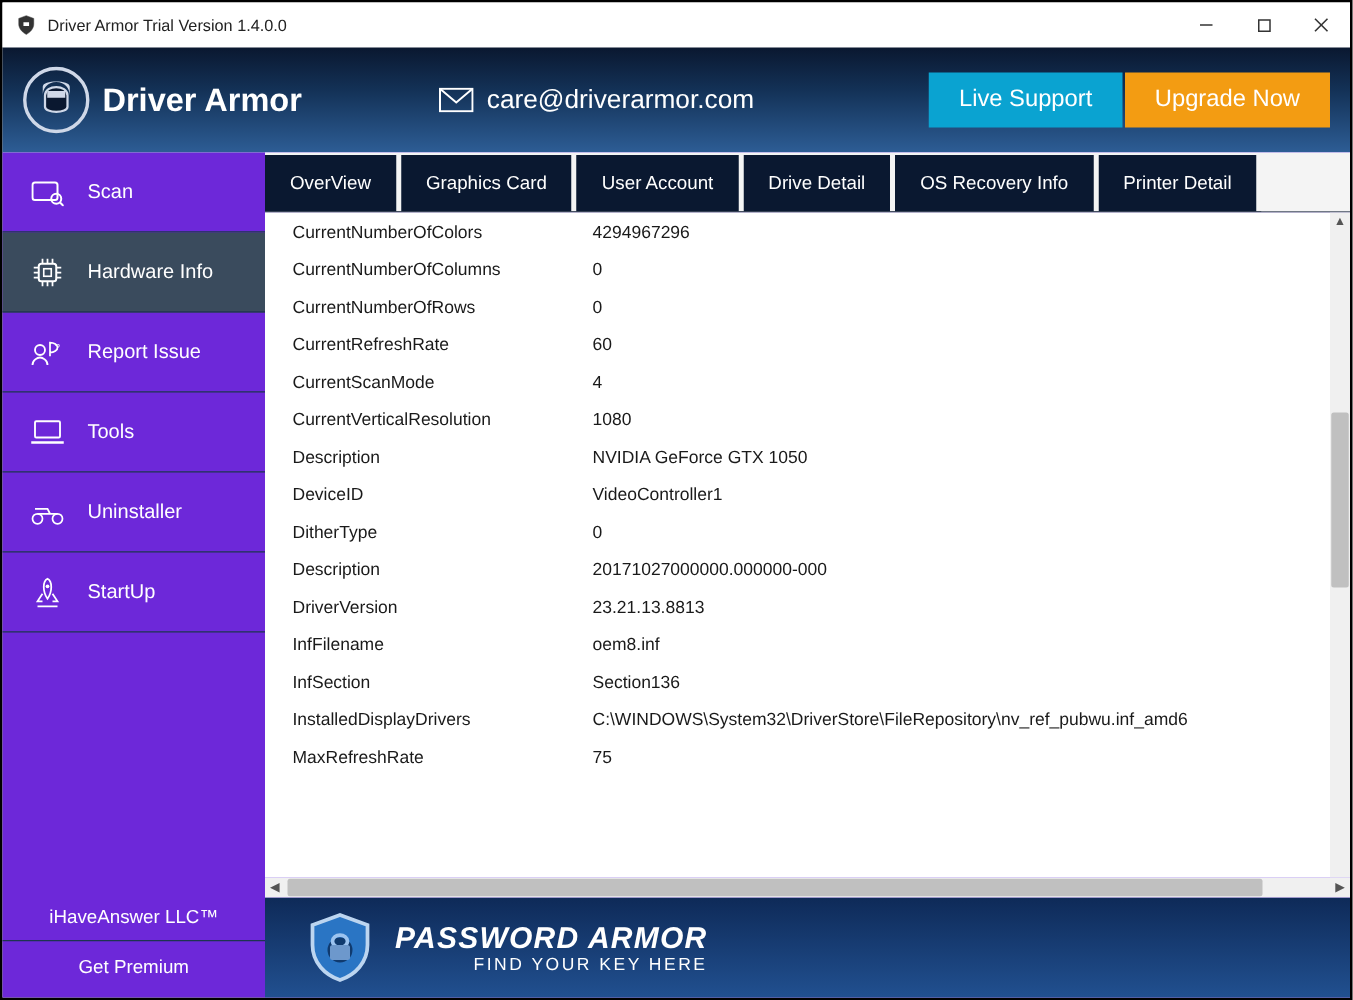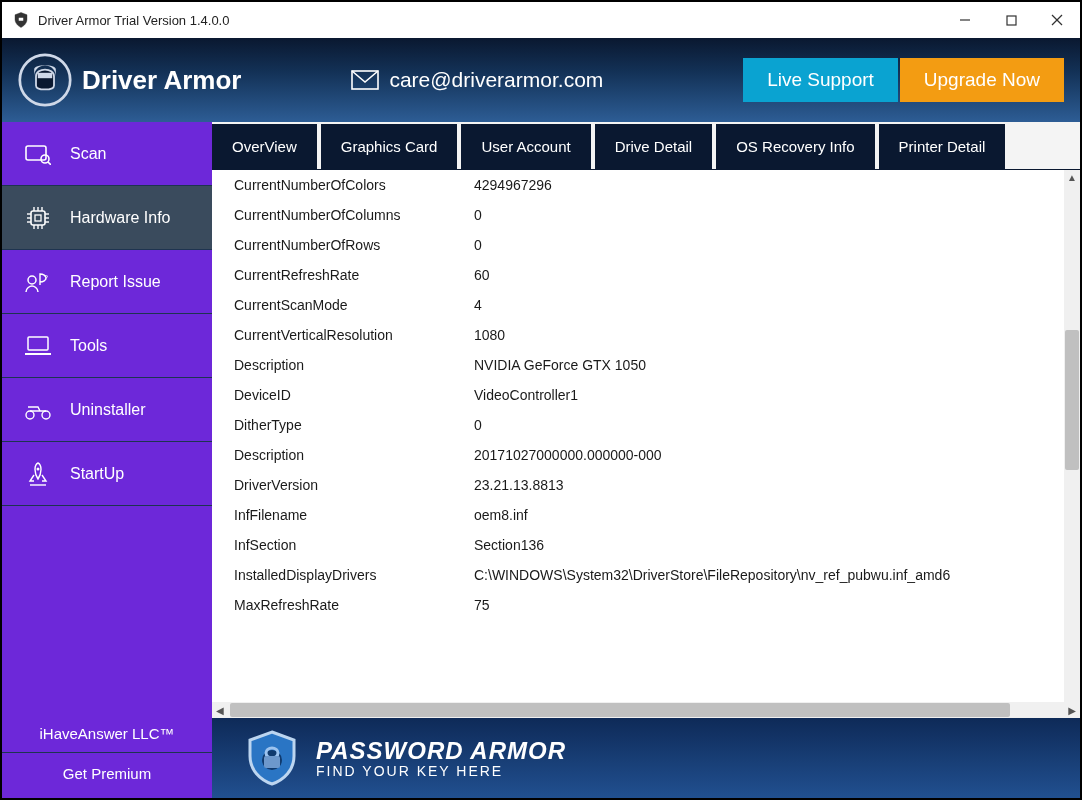--- a/index.html
+++ b/index.html
@@ -35,21 +35,21 @@
 .data-table td { padding: 7px 12px; font-size: 14px; color: #1a1a1a; white-space: nowrap; }
 .data-table td.key { width: 250px; padding-left: 22px; }
 .vscroll-track { width: 16px; background: #f0f0f0; position: relative; }
 .vscroll-thumb { position: absolute; right: 1px; width: 14px; top: 160px; height: 140px; background: #c0c0c0; border-radius: 2px; }
 .vscroll-arrow-up { position: absolute; right: 3px; top: 2px; font-size: 10px; color: #555; }
 .hscroll-track { height: 16px; background: #f0f0f0; display: flex; align-items: center; position: relative; }
 .hscroll-thumb { position: absolute; left: 18px; height: 14px; width: 780px; background: #c0c0c0; border-radius: 2px; }
 .hscroll-arrow { position: absolute; font-size: 10px; color: #555; }
 .banner { height: 80px; background: linear-gradient(to bottom, #0e2a58, #215090); display: flex; align-items: center; padding-left: 30px; }
 .banner-shield { width: 60px; height: 60px; margin-right: 14px; }
-.banner-txt { color: #fff; display: flex; flex-direction: column; }
+.banner-txt { color: #fff; display: flex; flex-direction: column; text-align: right; }
 .banner-line1 { font-size: 24px; font-weight: 800; font-style: italic; letter-spacing: 1px; }
 .banner-line2 { font-size: 14px; font-weight: 400; letter-spacing: 2px; margin-top: -2px; }
 </style>
 </head>
 <body>
 
 <div class="app-window">
 
   <div class="titlebar">
     <svg class="app-logo" viewBox="0 0 24 24">

